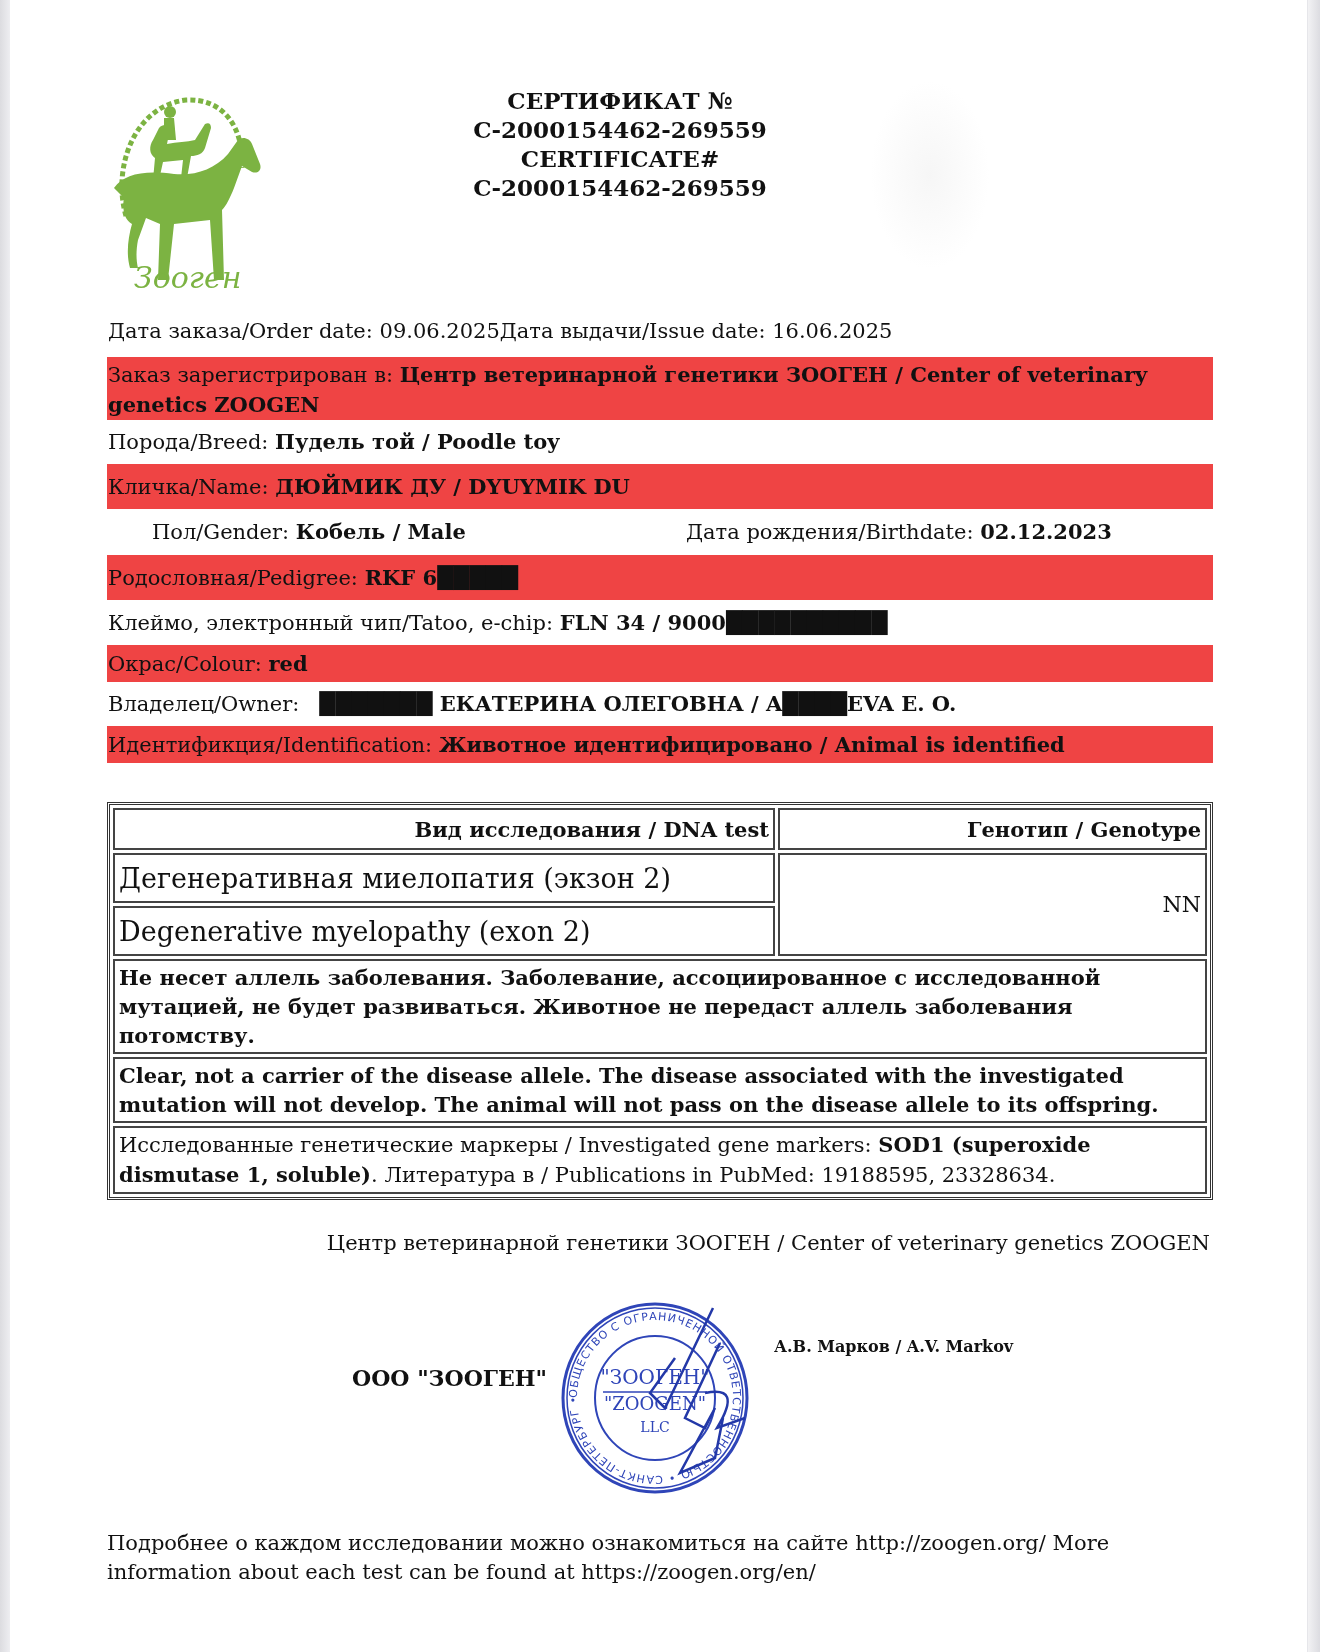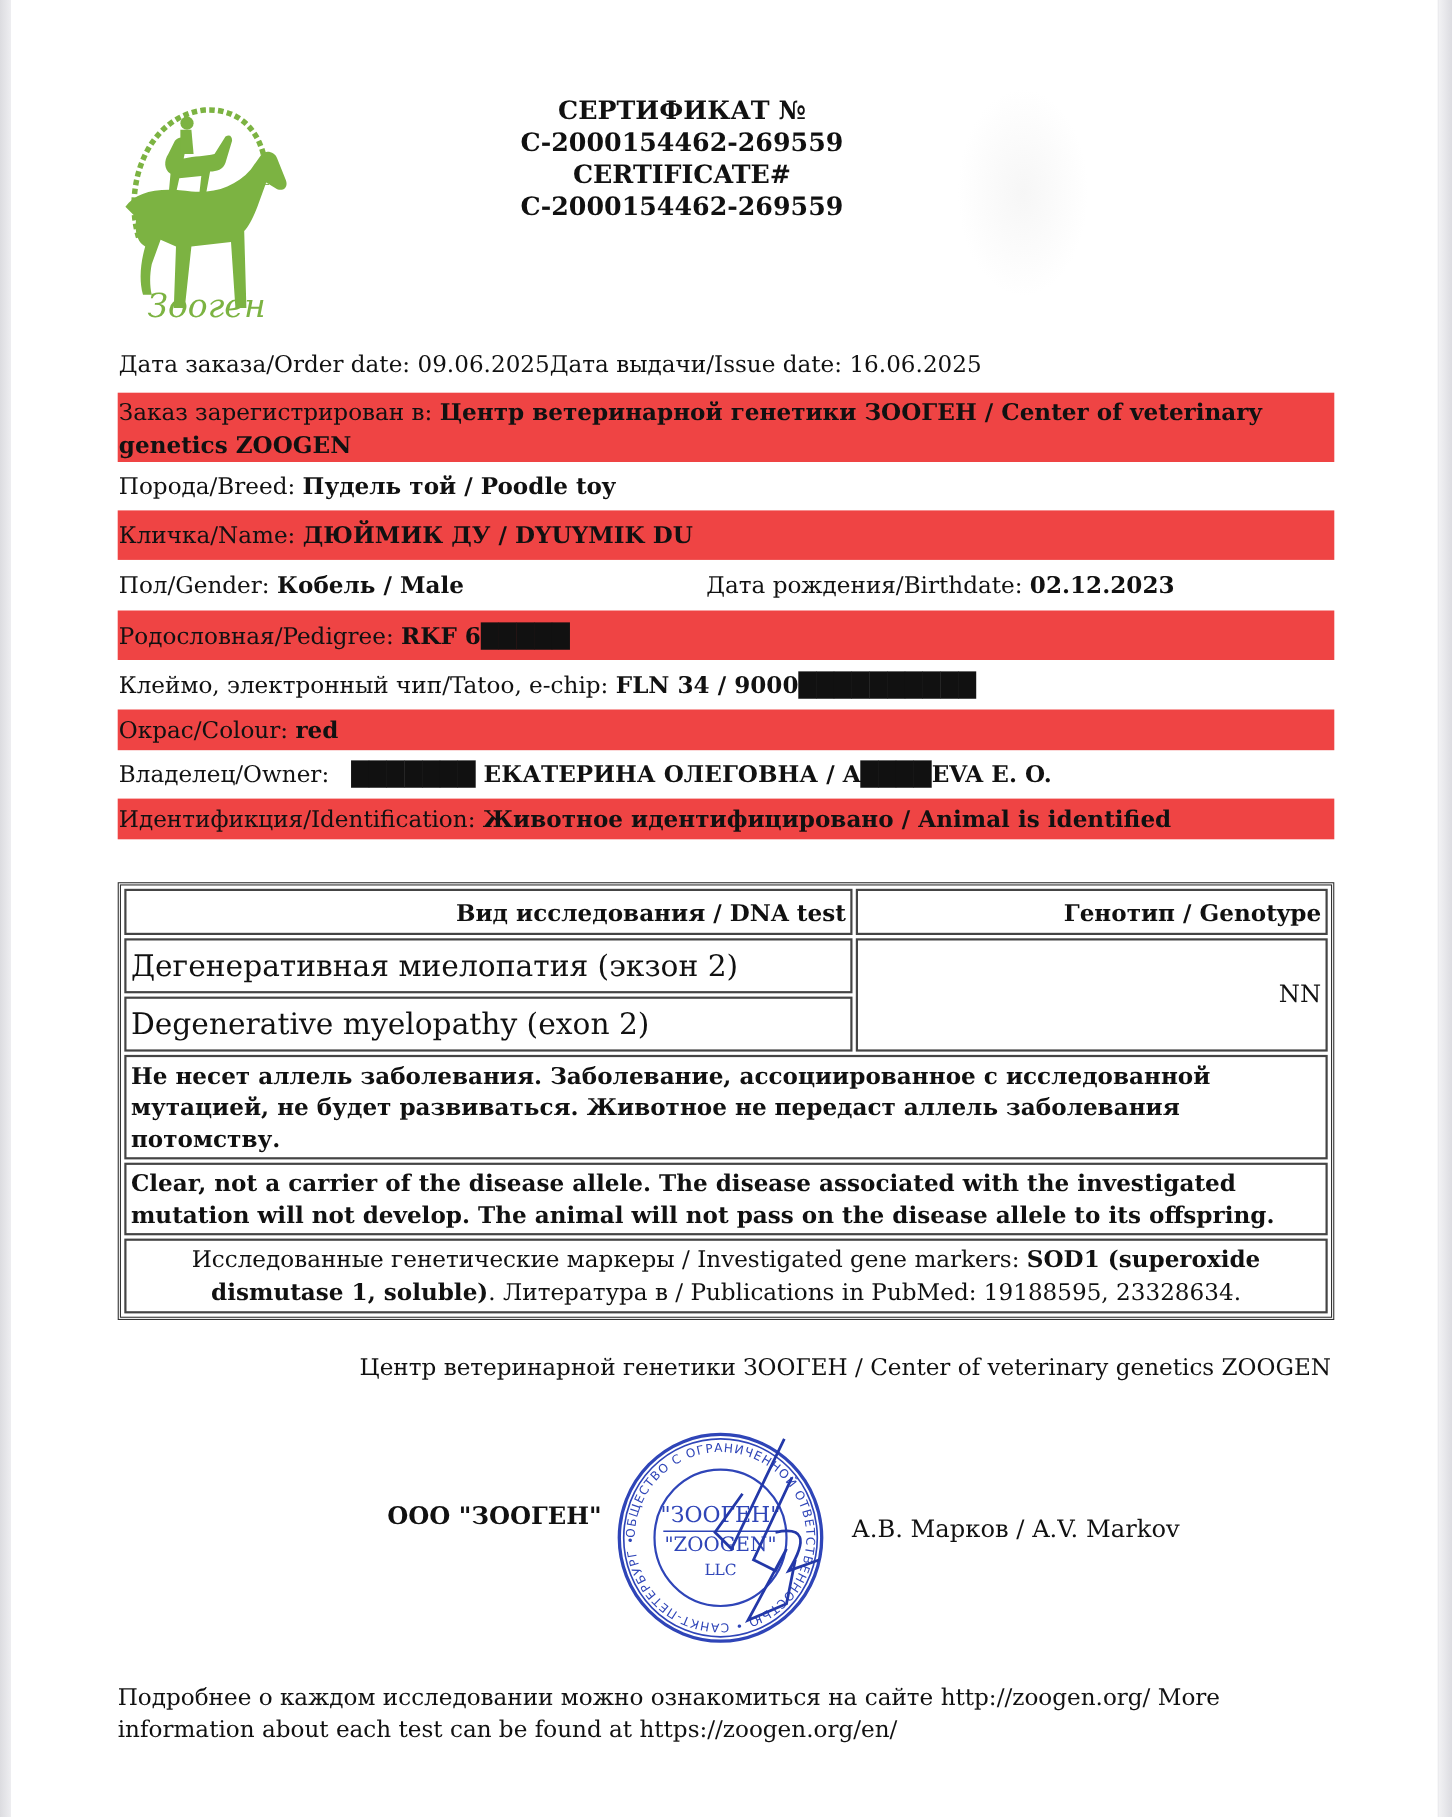--- a/index.html
+++ b/index.html
@@ -16,24 +16,24 @@
   .row{position:absolute;left:107px;width:1106px;font-size:21px;line-height:29px;box-sizing:border-box;padding:0 1px;}
   .row b{font-weight:bold;}
   .gray{background:#ef4444;}
   .split{display:flex;justify-content:flex-start;}
   table.dna{position:absolute;left:107px;top:802px;width:1106px;border:3px double #333;border-collapse:separate;border-spacing:3px;font-size:21px;}
   table.dna td{border:2px solid #444;padding:2px 4px;vertical-align:middle;}
   table.dna td.hdr{font-weight:bold;height:34px;font-size:21px;text-align:right;}
   table.dna td.test{font-size:27px;height:42px;}
   table.dna td.geno{font-size:22px;font-weight:normal;text-align:right;}
   table.dna td.para{font-weight:bold;line-height:29px;}
-  table.dna td.markers{line-height:29px;text-align:center;}
+  table.dna td.markers{line-height:29px;}
   .center-line{left:300px;top:1231px;width:910px;text-align:right;font-size:21px;}
   .ooo{left:352px;top:1365px;font-size:22px;font-weight:bold;}
-  .signer{left:774px;top:1378px;font-size:22px;font-weight:normal;}
+  .signer{left:774px;top:1337px;font-size:16px;font-weight:bold;}
   .stamp{left:555px;top:1298px;width:210px;height:200px;}
   .footer{left:107px;top:1529px;width:1110px;font-size:21px;line-height:29px;}
 </style>
 </head>
 <body>
 
 <div class="edge-l"></div>
 <div class="edge-r"></div>
 
 <div class="abs logo">
@@ -71,21 +71,21 @@
 </div>
 
 <div class="row" style="top:427px;">
   <span>Порода/Breed:</span> <b>Пудель той / Poodle toy</b>
 </div>
 
 <div class="row gray" style="top:464px;height:45px;padding-top:8px;">
   <span>Кличка/Name:</span> <b>ДЮЙМИК ДУ / DYUYMIK DU</b>
 </div>
 
-<div class="row" style="top:517px;">
+<div class="row" style="top:517px;margin-left:44px;">
   <span style="display:inline-block;width:534px;"><span>Пол/Gender:</span> <b>Кобель / Male</b></span><span><span>Дата рождения/Birthdate:</span> <b>02.12.2023</b></span>
 </div>
 
 <div class="row gray" style="top:555px;height:45px;padding-top:8px;">
   <span>Родословная/Pedigree:</span> <b>RKF 6█████</b>
 </div>
 
 <div class="row" style="top:608px;">
   <span>Клеймо, электронный чип/Tatoo, e-chip:</span> <b>FLN 34 / 9000██████████</b>
 </div>

